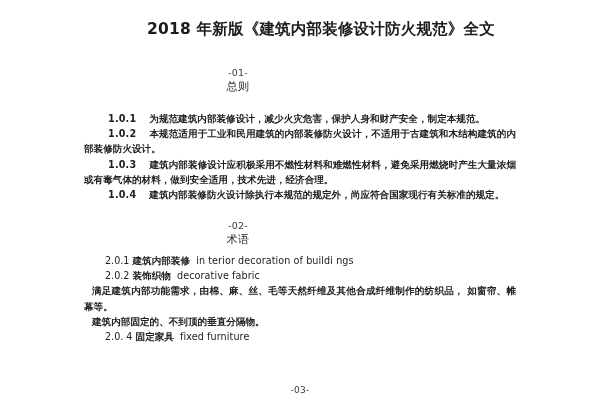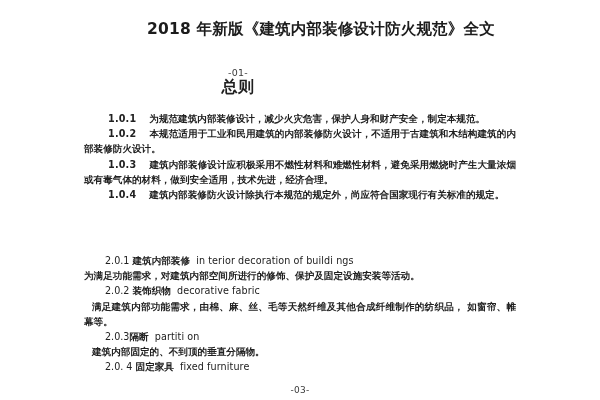--- a/index.html
+++ b/index.html
@@ -45,22 +45,22 @@
     text-align: center;
   }
   .section-num {
     font-size: 9.5px;
     font-weight: 400;
     color: #3a3a3a;
     letter-spacing: 0.3px;
     line-height: 13px;
   }
   .section-name {
-    font-size: 16px;
-    font-weight: 700;
+    font-size: 11px;
+    font-weight: 400;
     color: #1f1f1f;
     letter-spacing: 0.5px;
     line-height: 15px;
   }
 
   
   .block {
     position: absolute;
     left: 84px;
     width: 432px;
@@ -130,30 +130,32 @@
     <div class="section-name">总则</div>
   </div>
 
   <div class="block" style="top:111px;">
     <p class="clause"><span class="num">1.0.1</span><span class="gap"></span><span class="cn">为规范建筑内部装修设计，减少火灾危害，保护人身和财产安全，制定本规范。</span></p>
     <p class="clause"><span class="num">1.0.2</span><span class="gap"></span><span class="cn">本规范适用于工业和民用建筑的内部装修防火设计，不适用于古建筑和木结构建筑的内部装修防火设计。</span></p>
     <p class="clause"><span class="num">1.0.3</span><span class="gap"></span><span class="cn">建筑内部装修设计应积极采用不燃性材料和难燃性材料，避免采用燃烧时产生大量浓烟或有毒气体的材料，做到安全适用，技术先进，经济合理。</span></p>
     <p class="clause"><span class="num">1.0.4</span><span class="gap"></span><span class="cn">建筑内部装修防火设计除执行本规范的规定外，尚应符合国家现行有关标准的规定。</span></p>
   </div>
 
+  <div class="section-head" style="top:219px;">
+    <div class="section-num">-02-</div>
+    <div class="section-name">术语</div>
+  </div>
 
   <div class="block" style="top:253px;">
 
     <p class="term-head"><span class="num">2.0.1</span>&nbsp;<span class="cn">建筑内部装修</span>&nbsp;&nbsp;<span class="en">in terior decoration of buildi ngs</span></p>
-    <p class="term-def">为满足功能需求，对建筑内部空间所进行的修饰、保护及固定设施安装等活动。</p>
 
     <p class="term-head"><span class="num">2.0.2</span>&nbsp;<span class="cn">装饰织物</span>&nbsp;&nbsp;<span class="en">decorative fabric</span></p>
     <p class="term-def-indent">满足建筑内部功能需求，由棉、麻、丝、毛等天然纤维及其他合成纤维制作的纺织品， 如窗帘、帷幕等。</p>
 
-    <p class="term-head"><span class="num">2.0.3</span><span class="cn">隔断</span>&nbsp;&nbsp;<span class="en">partiti on</span></p>
     <p class="term-def-indent">建筑内部固定的、不到顶的垂直分隔物。</p>
 
     <p class="term-head"><span class="num">2.0. 4</span>&nbsp;<span class="cn">固定家具</span>&nbsp;&nbsp;<span class="en">fixed furniture</span></p>
 
   </div>
 
   <div class="page-footer">-03-</div>
 
 </div>
 

